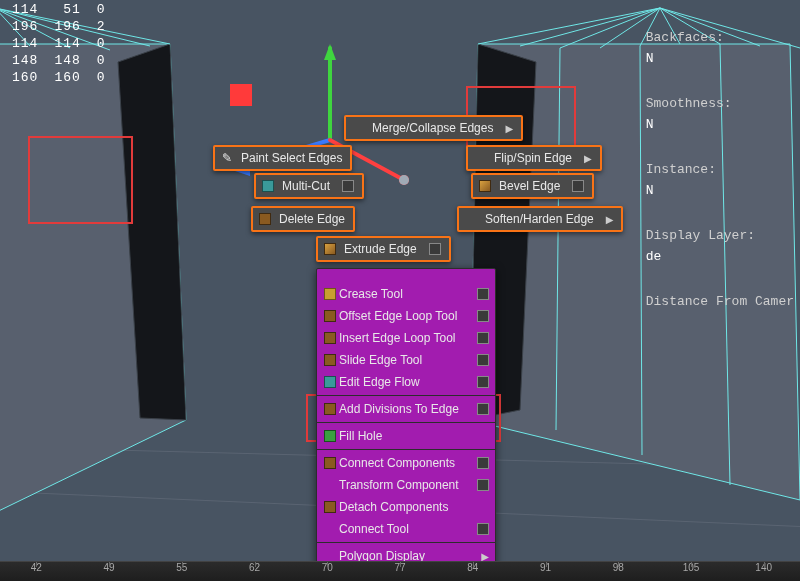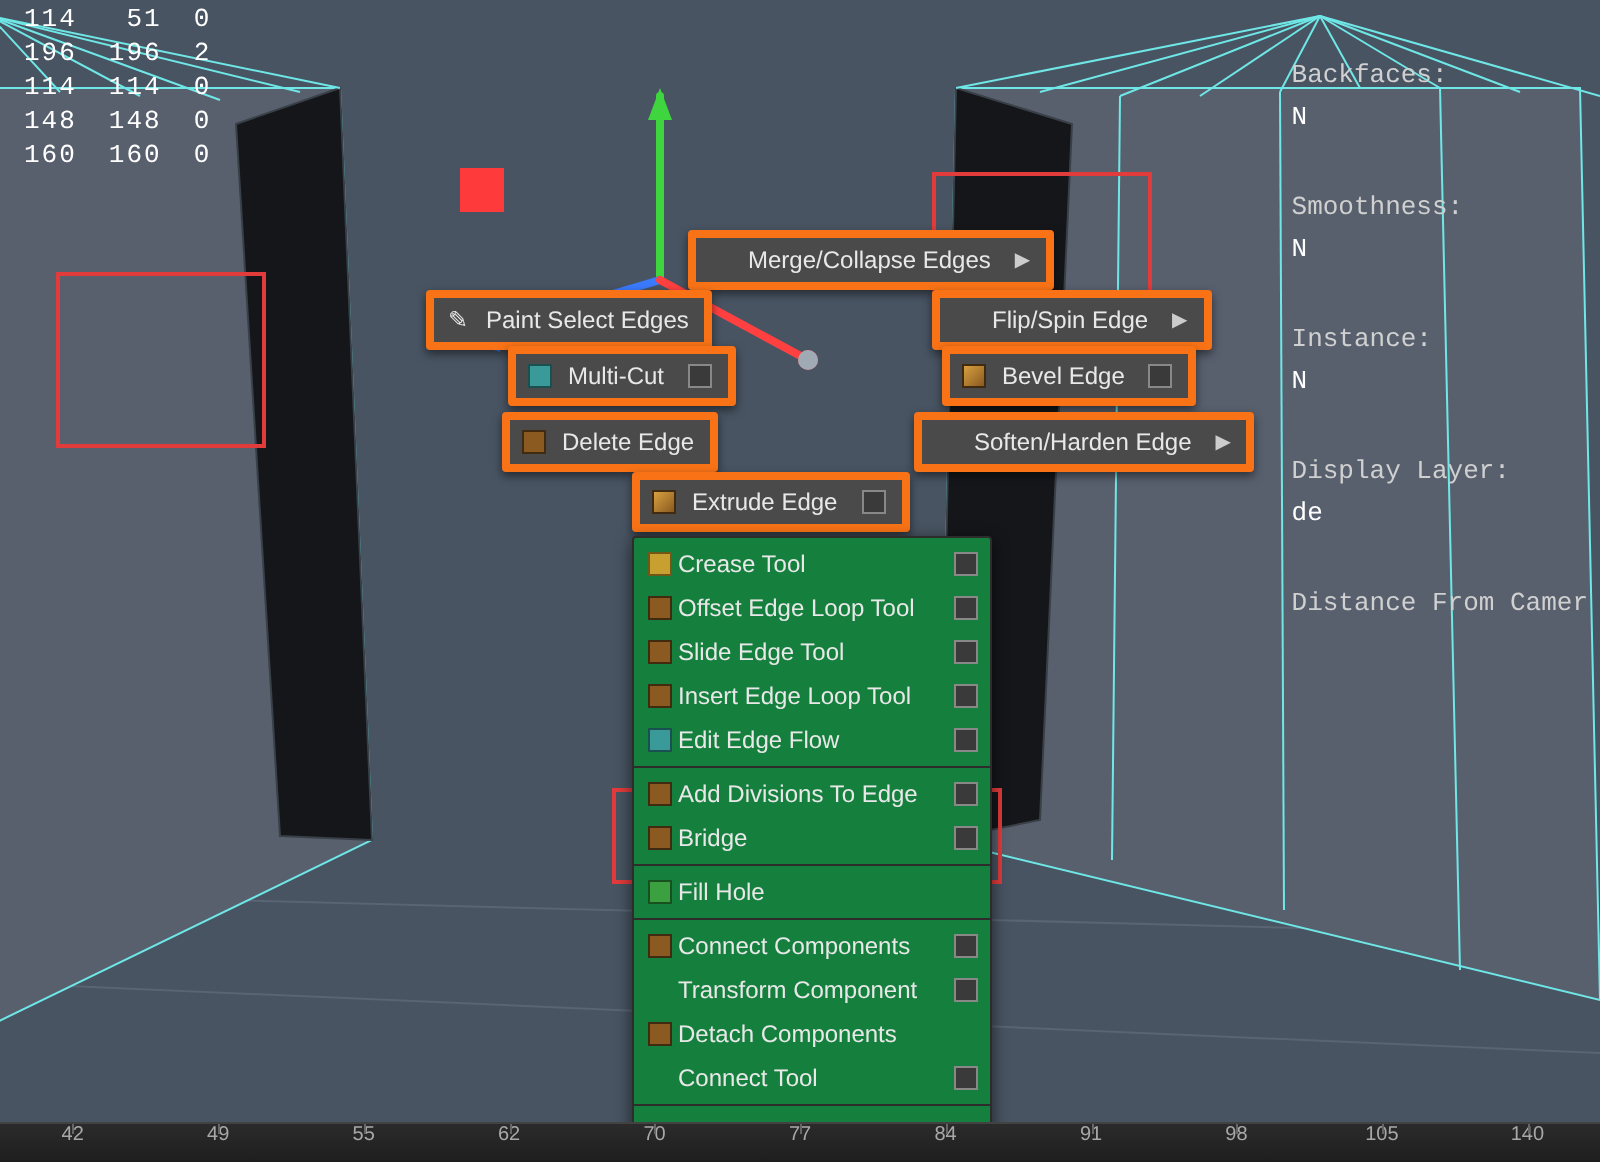--- a/index.html
+++ b/index.html
@@ -40,21 +40,21 @@
   .hud-right .line.hl { color:#3fe7e7;justify-content:flex-end; }
 
   
   .redbox { position:absolute; border:2px solid #e23b3b; pointer-events:none; }
 
   
   .menu-row {
     position: absolute;
     display: flex;
     background: #4a4a4a;
-    border:4px solid #f97316;
+    border:2px solid #f97316;
     border-radius:2px;
     box-shadow: 0 2px 5px rgba(0,0,0,.5);
     text-align: center;
   }
   .menu-item {
     display:flex; align-items:center;
     height:22px;
     padding: 0 8px 0 4px;
     font-size:12px;
     color:#e8e8e8;
@@ -69,26 +69,26 @@
   .menu-item .opt {
     width:12px; height:12px; border:1px solid #888; margin-left:6px;
     background:#3a3a3a;
   }
   .menu-item .arrow {
     margin-left:6px; font-size:10px; color:#ccc;
   }
 
   .menu-list {
     position:absolute;
-    background:#15803d;
+    background:#a21caf;
     border:1px solid #2d2d2d;
     border-radius:2px;
     box-shadow: 0 2px 8px rgba(0,0,0,.6);
     width:180px;
-    padding:2px 0;
+    padding:14px 0;
   }
   .menu-list .li {
     display:flex; align-items:center;
     height:22px;
     padding: 0 6px 0 4px;
     font-size:12px;
     color:#e8e8e8;
   }
   .menu-list .li .icon { width:18px; height:16px; flex:0 0 18px; display:flex; align-items:center; justify-content:center; font-size:12px;}
   .menu-list .li .label { flex:1 1 auto; }
@@ -302,50 +302,43 @@
       <span class="icon">
         <span class="ic-br"></span>
       </span>
       <span class="label">Offset Edge Loop Tool</span>
       <span class="opt"></span>
     </div>
     <div class="li">
       <span class="icon">
         <span class="ic-br"></span>
       </span>
+      <span class="label">Insert Edge Loop Tool</span>
+      <span class="opt"></span>
+    </div>
+    <div class="li">
+      <span class="icon">
+        <span class="ic-br"></span>
+      </span>
       <span class="label">Slide Edge Tool</span>
       <span class="opt"></span>
     </div>
     <div class="li">
       <span class="icon">
-        <span class="ic-br"></span>
-      </span>
-      <span class="label">Insert Edge Loop Tool</span>
-      <span class="opt"></span>
-    </div>
-    <div class="li">
-      <span class="icon">
         <span class="ic-teal"></span>
       </span>
       <span class="label">Edit Edge Flow</span>
       <span class="opt"></span>
     </div>
     <div class="sep"></div>
     <div class="li">
       <span class="icon">
         <span class="ic-br"></span>
       </span>
       <span class="label">Add Divisions To Edge</span>
-      <span class="opt"></span>
-    </div>
-    <div class="li">
-      <span class="icon">
-        <span class="ic-br"></span>
-      </span>
-      <span class="label">Bridge</span>
       <span class="opt"></span>
     </div>
     <div class="sep"></div>
     <div class="li">
       <span class="icon">
         <span class="ic-green"></span>
       </span>
       <span class="label">Fill Hole</span>
     </div>
     <div class="sep"></div>

